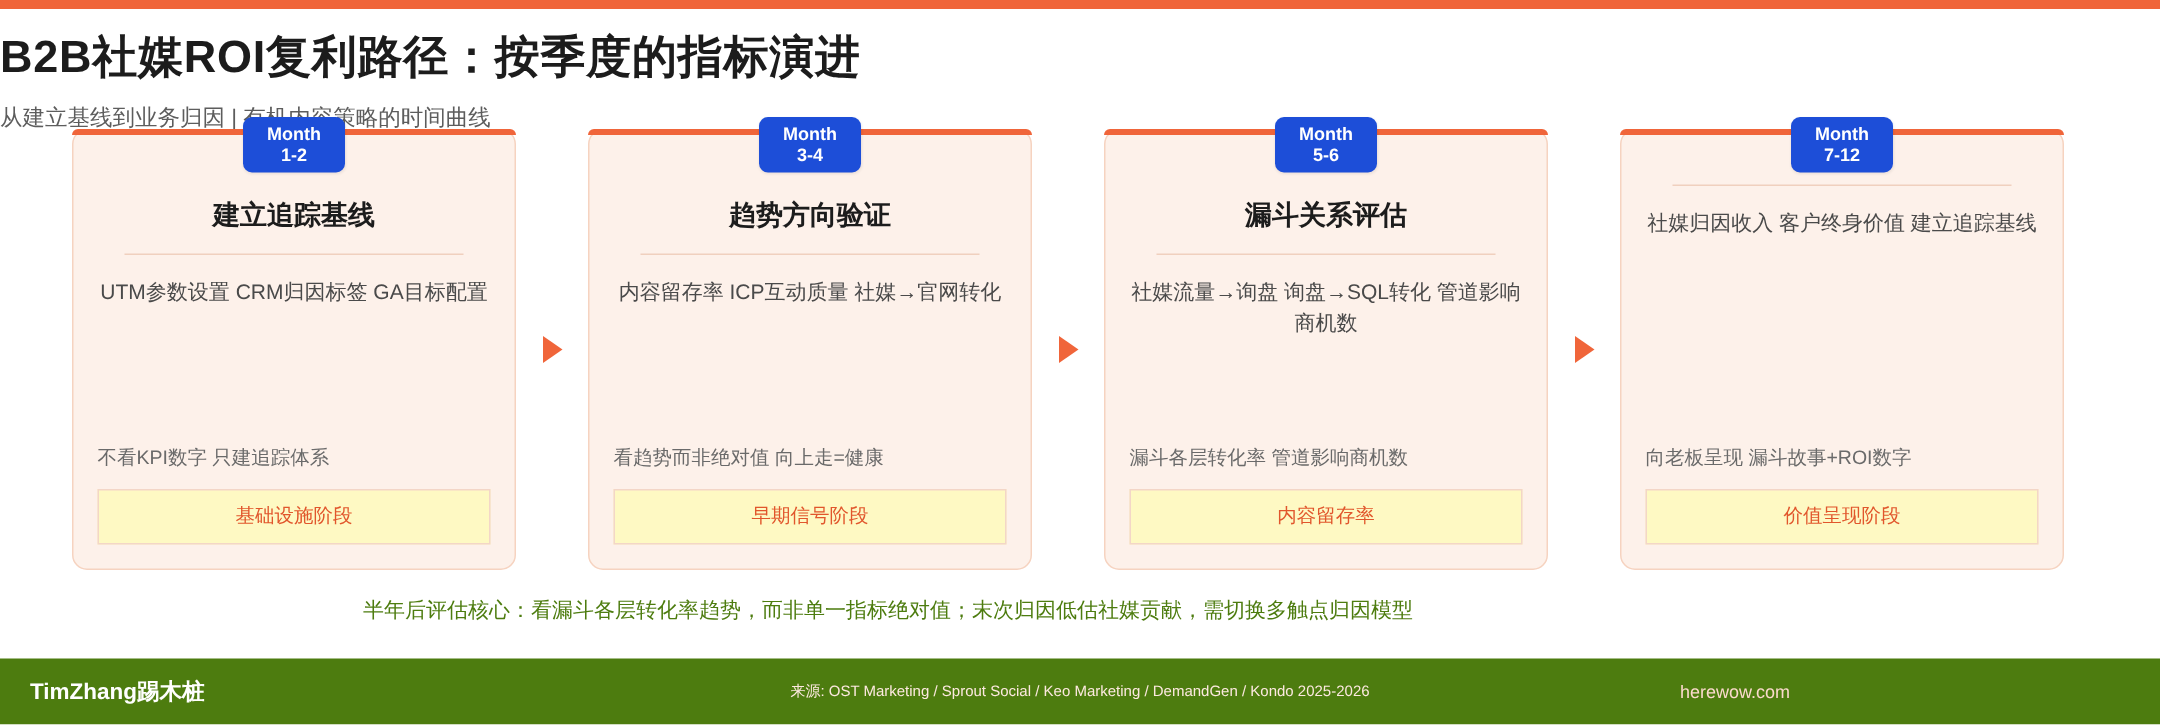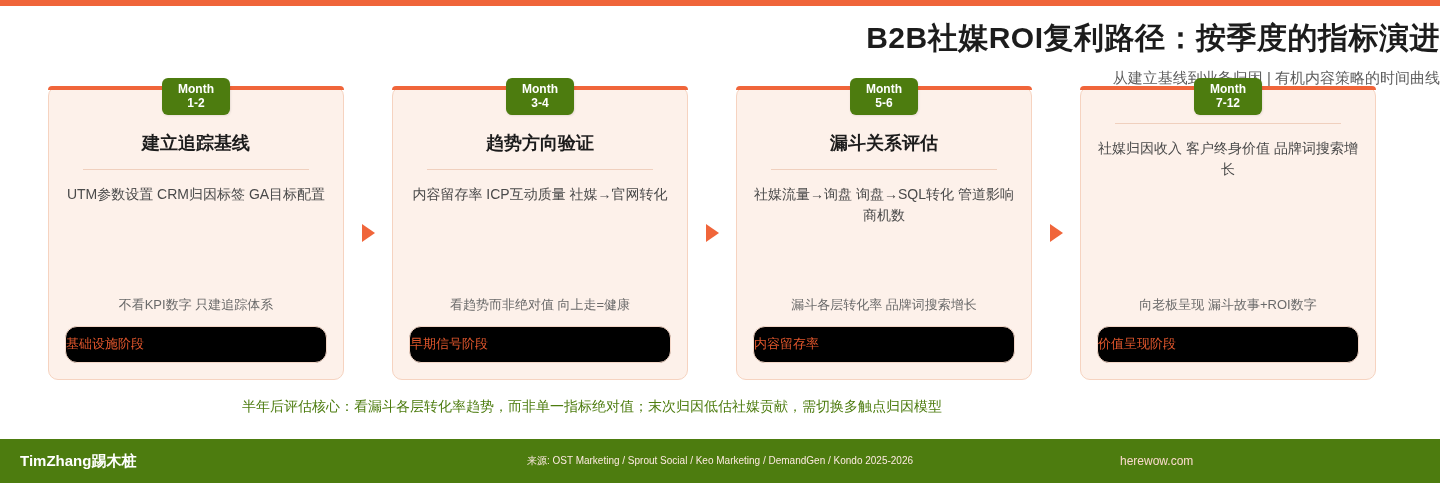--- a/index.html
+++ b/index.html
@@ -18,21 +18,21 @@
     position: absolute;
     top: 0; left: 0;
     width: 1440px;
     height: 6px;
     background: #f0653a;
   }
   .header {
     position: absolute;
     top: 6px; left: 0;
     width: 1440px;
-    text-align: right;
+    text-align: left;
   }
   .title {
     margin-top: 12px;
     font-size: 30px;
     font-weight: bold;
     color: #1c1c1c;
     letter-spacing: 0.5px;
   }
   .subtitle {
     margin-top: 10px;
@@ -67,21 +67,21 @@
     height: 4px;
     border-top-left-radius: 10px;
     border-top-right-radius: 10px;
     background: #f0653a;
   }
   .badge {
     position: absolute;
     top: -9px;
     left: 50%;
     transform: translateX(-50%);
-    background: #4d7c0f;
+    background: #1d4ed8;
     color: #ffffff;
     border-radius: 6px;
     padding: 4px 16px 5px 16px;
     font-size: 12px;
     line-height: 14px;
     font-weight: bold;
     text-align: center;
     white-space: pre-line;
     box-shadow: 0 1px 2px rgba(0,0,0,0.08);
   }
@@ -100,32 +100,32 @@
   }
   .metrics {
     margin-top: 14px;
     text-align: center;
     font-size: 14px;
     line-height: 21px;
     color: #4a4a4a;
   }
   .insight {
     margin-top: auto;
-    text-align: center;
     font-size: 13px;
     line-height: 19px;
     color: #6a6a6a;
     padding-bottom: 12px;
   }
   .pill {
-    background: #000000;
+    background: #fef9c3;
     border: 1px solid #f3d6c7;
-    border-radius: 12px;
+    border-radius: 0;
     color: #e1562c;
     font-size: 13px;
+    text-align: center;
     padding: 8px 0 9px 0;
   }
   .arrow {
     width: 48px;
     display: flex;
     align-items: center;
     justify-content: center;
     flex: none;
   }
   .arrow-shape {
@@ -221,35 +221,35 @@
 
   <div class="card">
     <div class="badge">Month
 5-6</div>
     <div class="card-title">漏斗关系评估</div>
     <div class="divider"></div>
     <div class="metrics">社媒流量→询盘
 询盘→SQL转化
 管道影响商机数</div>
     <div class="insight">漏斗各层转化率
-品牌词搜索增长</div>
+管道影响商机数</div>
     <div class="pill">内容留存率</div>
   </div>
 
   <div class="arrow">
     <div class="arrow-shape"></div>
   </div>
 
   <div class="card">
     <div class="badge">Month
 7-12</div>
     <div class="divider"></div>
     <div class="metrics">社媒归因收入
 客户终身价值
-品牌词搜索增长</div>
+建立追踪基线</div>
     <div class="insight">向老板呈现
 漏斗故事+ROI数字</div>
     <div class="pill">价值呈现阶段</div>
   </div>
 
 </div>
 
 <div class="footnote">半年后评估核心：看漏斗各层转化率趋势，而非单一指标绝对值；末次归因低估社媒贡献，需切换多触点归因模型</div>
 
 <div class="footer">

